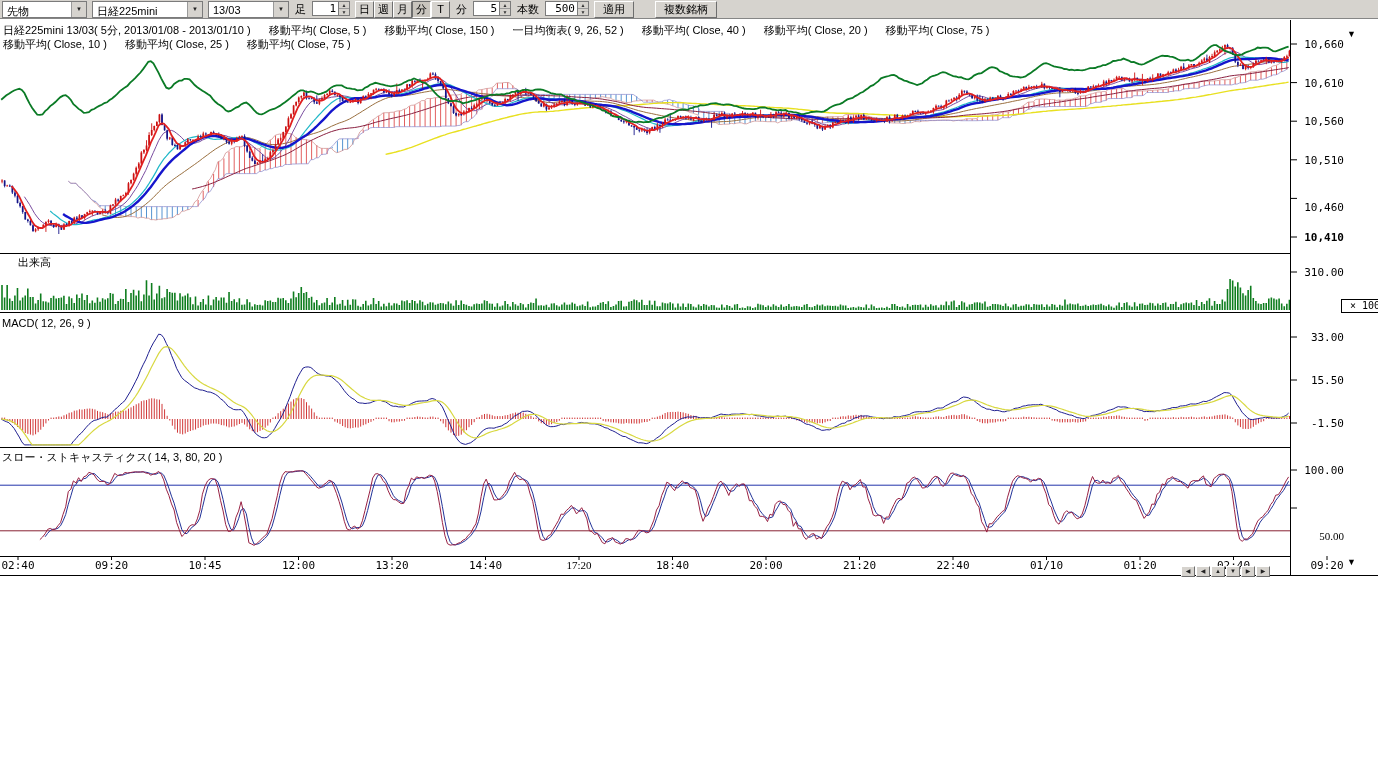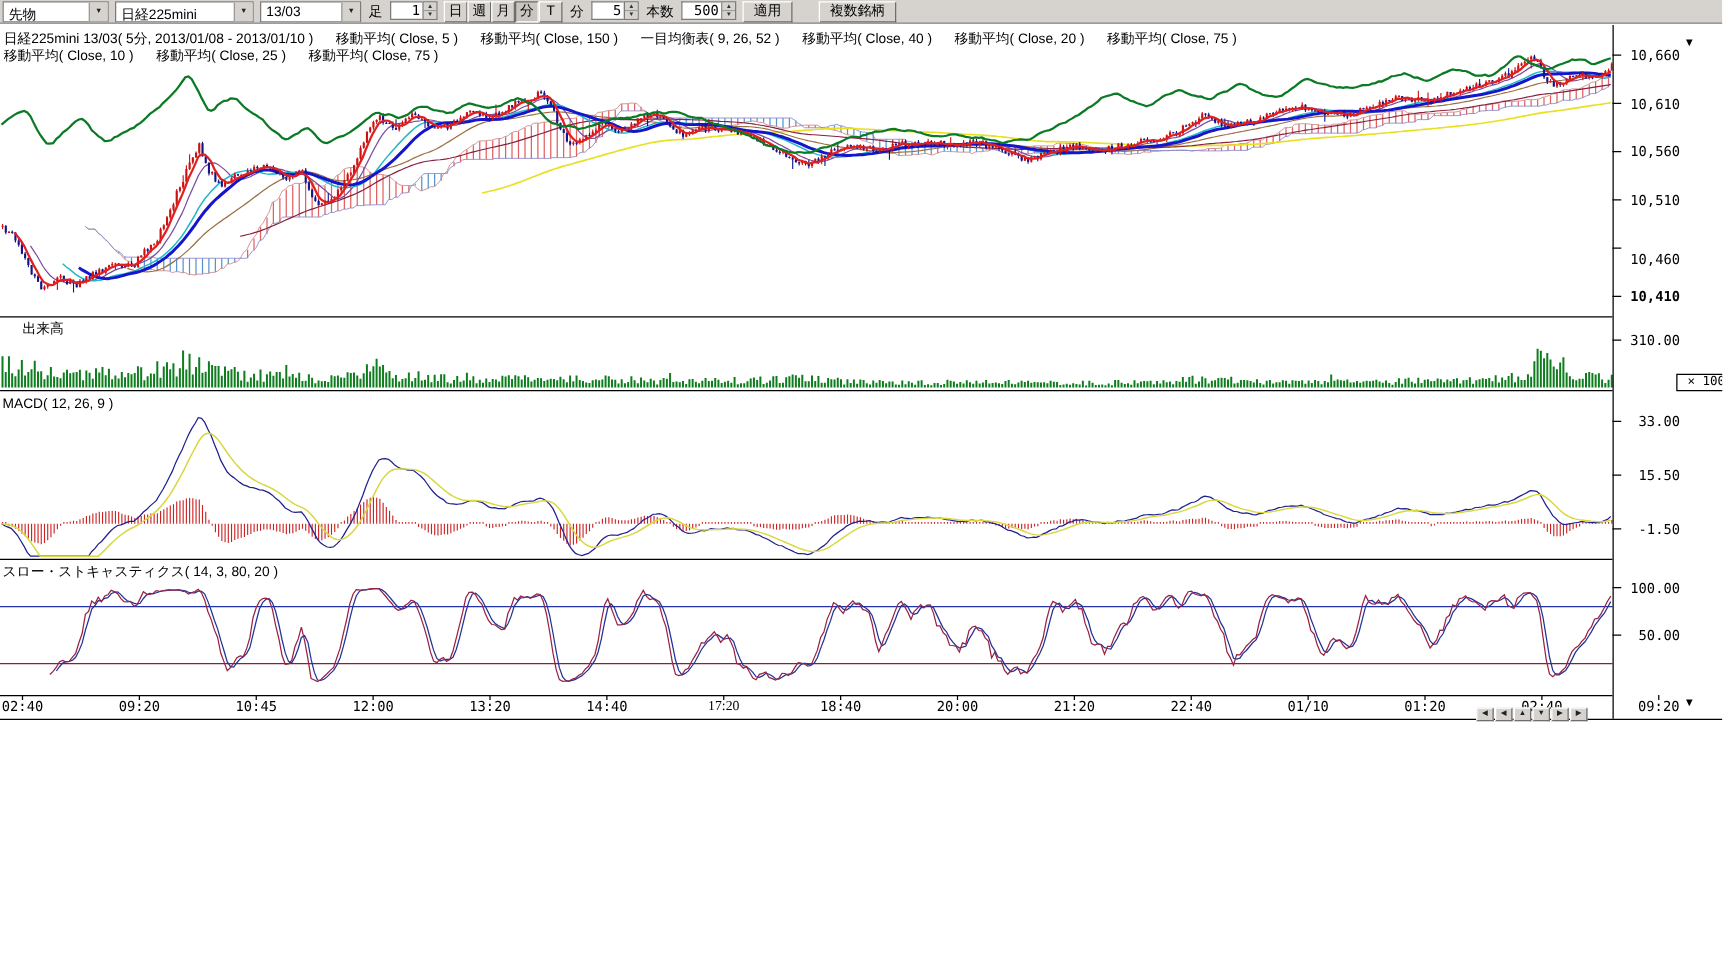--- a/index.html
+++ b/index.html
@@ -196,21 +196,21 @@
       <div class="axis-lbl" style="top: 76.6px;">10,610</div>
       <div class="axis-lbl" style="top: 115.2px;">10,560</div>
       <div class="axis-lbl" style="top: 153.8px;">10,510</div>
       <div class="axis-lbl" style="top: 189px; margin-top: 12px;">10,460</div>
       <div class="axis-lbl" style="top: 231px; font-weight: bold;">10,410</div>
       <div class="axis-lbl" style="top: 266px;">310.00</div>
       <div class="axis-lbl" style="top: 331px;">33.00</div>
       <div class="axis-lbl" style="top: 374px;">15.50</div>
       <div class="axis-lbl" style="top: 417px;">-1.50</div>
       <div class="axis-lbl" style="top: 464px;">100.00</div>
-      <div class="axis-lbl" style="top: 502px;">50.00</div>
+      <div class="axis-lbl" style="top: 530px; font-family: Liberation Serif, serif;">50.00</div>
       <div class="time-lbl" style="left: -4px;">02:40</div>
       <div class="time-lbl" style="left: 89.5px;">09:20</div>
       <div class="time-lbl" style="left: 183px;">10:45</div>
       <div class="time-lbl" style="left: 276.5px;">12:00</div>
       <div class="time-lbl" style="left: 370px;">13:20</div>
       <div class="time-lbl" style="left: 463.5px;">14:40</div>
       <div class="time-lbl" style="left: 557px; font-family: Liberation Serif, serif;">17:20</div>
       <div class="time-lbl" style="left: 650.5px;">18:40</div>
       <div class="time-lbl" style="left: 744px;">20:00</div>
       <div class="time-lbl" style="left: 837.5px;">21:20</div>

